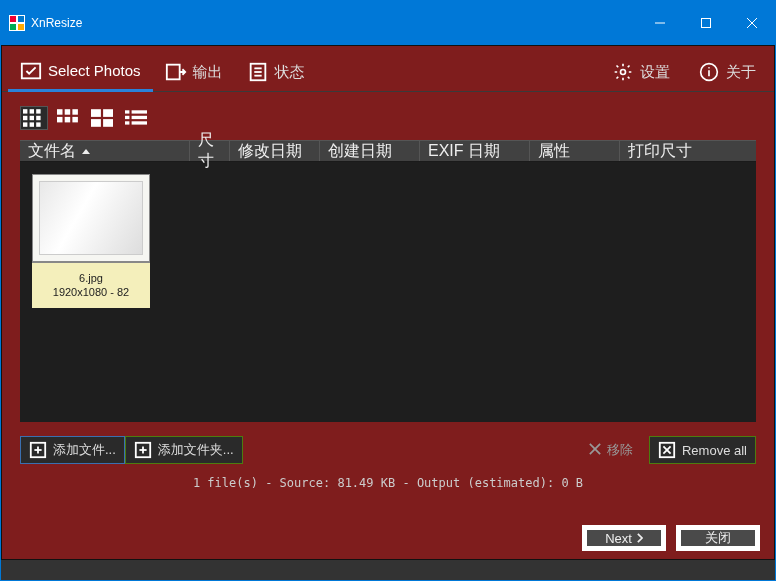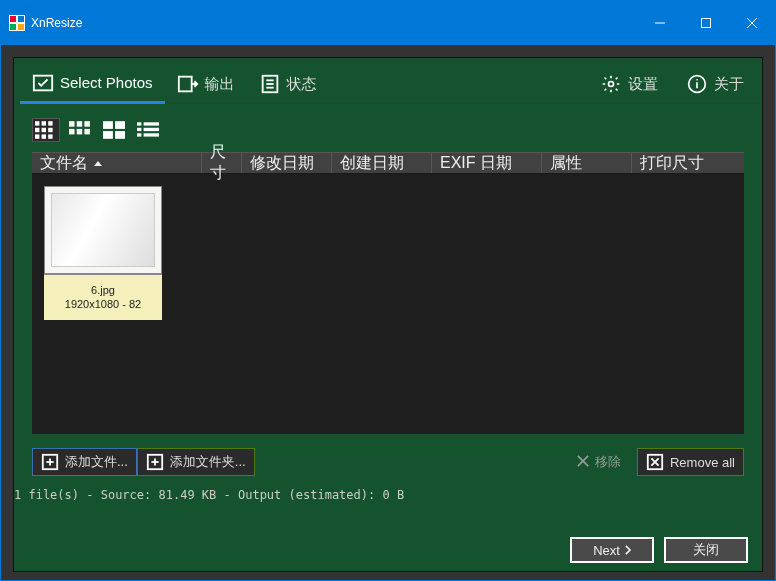--- a/index.html
+++ b/index.html
@@ -33,22 +33,21 @@
   .titlebar .spacer { flex: 1; }
   .titlebar .win-btn {
     width: 46px; height: 30px;
     display: flex; align-items: center; justify-content: center;
     color: #fff;
     cursor: pointer;
   }
   .titlebar .win-btn svg { width: 10px; height: 10px; }
   
   .main-panel {
-    margin: 12px;
-    background: #14532d;
+    background: #7f1d1d;
     border: 1px solid #111;
     height: 515px;
     position: relative;
   }
   
   .tabs-row {
     display: flex;
     align-items: stretch;
     padding: 6px 6px 0 6px;
     height: 46px;
@@ -189,38 +188,38 @@
     gap: 8px;
     align-items: center;
   }
   .txt-btn {
     display: flex; align-items: center; gap: 6px;
     color: #999; cursor: pointer; padding: 4px 8px;
     height: 28px;
   }
   
   .status-line {
-    text-align: left;
+    text-align: center;
     font-family: "Consolas", monospace;
     font-size: 12px;
     color: #ccc;
     padding: 12px 0 8px 0;
   }
   
   .footer {
     position: absolute;
     right: 14px;
     bottom: 8px;
     display: flex;
     gap: 10px;
   }
   .footer .fbtn {
     background: #4a4a4a;
     color: #eee;
-    border: 2px solid #ffffff;
+    border: 5px solid #ffffff;
     width: 84px;
     height: 26px;
     display: flex; align-items: center; justify-content: center;
     gap: 4px;
     font-size: 13px;
     cursor: pointer;
   }
 </style>
 </head>
 <body>

